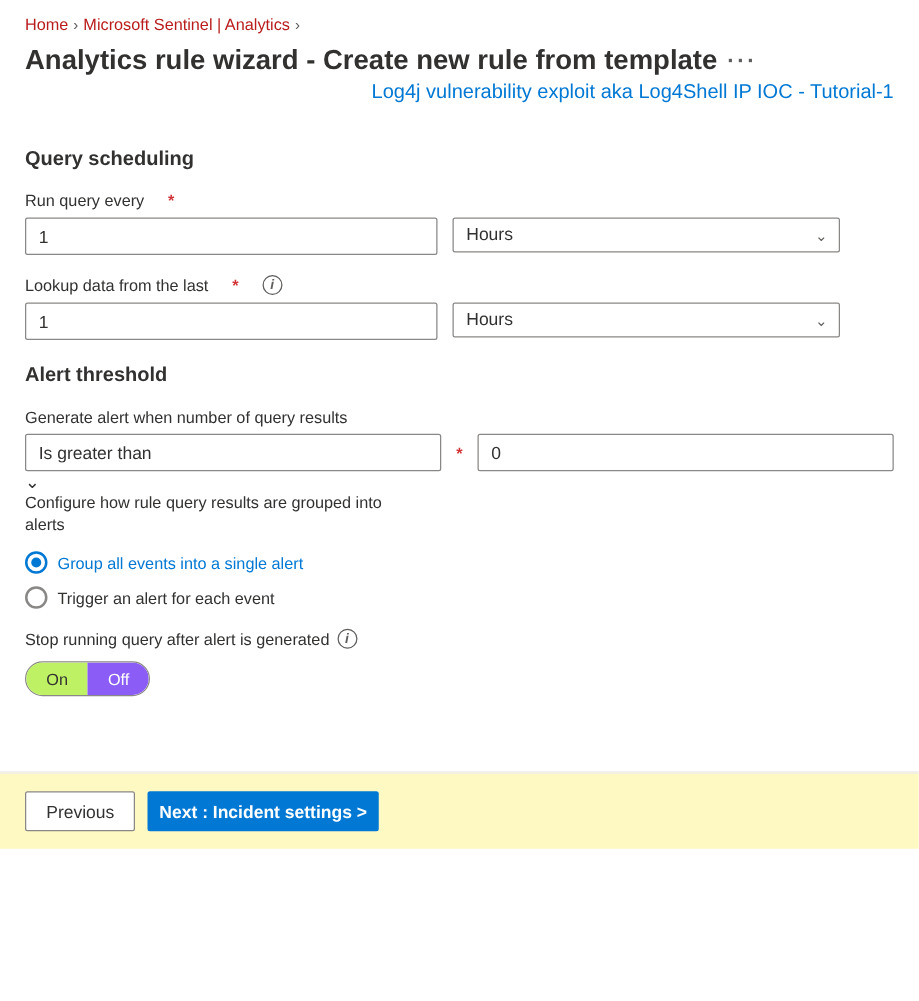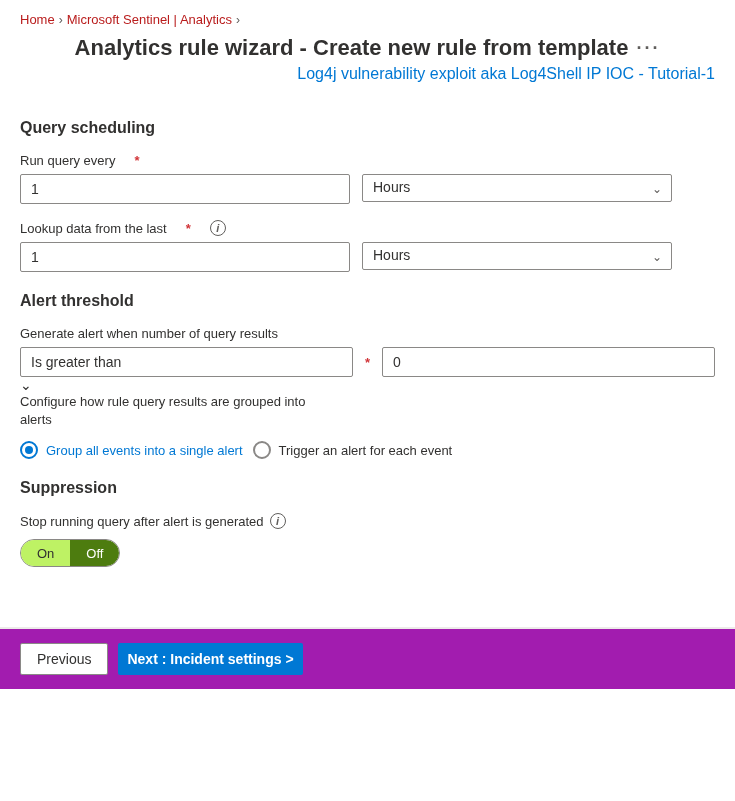--- a/index.html
+++ b/index.html
@@ -30,21 +30,20 @@
     }
 
     .page-title {
       padding: 4px 20px 2px 20px;
       font-size: 22px;
       font-weight: 600;
       color: #323130;
       display: flex;
       align-items: center;
       gap: 8px;
-      justify-content: center;
     }
     .page-title .ellipsis-btn {
       font-size: 18px;
       color: #605e5c;
       cursor: pointer;
       letter-spacing: 2px;
     }
 
     .page-subtitle {
       padding: 2px 20px 16px 20px;
@@ -183,20 +182,21 @@
     .event-grouping-desc {
       font-size: 13px;
       color: #323130;
       margin-bottom: 12px;
       max-width: 320px;
       line-height: 1.4;
     }
 
     .radio-group {
       display: flex;
+      flex-direction: column;
       gap: 10px;
       margin-bottom: 16px;
     }
     .radio-item {
       display: flex;
       align-items: center;
       gap: 8px;
       cursor: pointer;
     }
     .radio-circle {
@@ -251,37 +251,37 @@
     .toggle-option {
       padding: 4px 16px;
       font-size: 13px;
       display: flex;
       align-items: center;
       cursor: pointer;
       color: #323130;
       background: #bef264;
     }
     .toggle-option.active {
-      background: #4d7c0f;
+      background: #8b5cf6;
       color: #fff;
       border-radius: 0 18px 18px 0;
     }
 
     .divider {
       height: 1px;
       background: #edebe9;
       margin: 20px 0 0 0;
     }
 
     .footer-bar {
       padding: 14px 20px;
       display: flex;
       align-items: flex-start;
       gap: 10px;
-      background: #a21caf;
+      background: #fef9c3;
       border-top: 1px solid #edebe9;
     }
 
     .btn-secondary {
       border: 1px solid #8a8886;
       background: #fff;
       color: #323130;
       padding: 6px 16px;
       font-size: 14px;
       border-radius: 2px;
@@ -389,21 +389,20 @@
         <div class="radio-dot"></div>
       </div>
       <span class="radio-label blue-link">Group all events into a single alert</span>
     </label>
     <label class="radio-item">
       <div class="radio-circle"></div>
       <span class="radio-label">Trigger an alert for each event</span>
     </label>
   </div>
 
-  <div class="section-title">Suppression</div>
 
   <div class="suppression-label">
     <span>Stop running query after alert is generated</span>
     <span class="info-icon">i</span>
   </div>
 
   <div class="toggle-wrapper">
     <div class="toggle-container">
       <div class="toggle-option">On</div>
       <div class="toggle-option active">Off</div>

